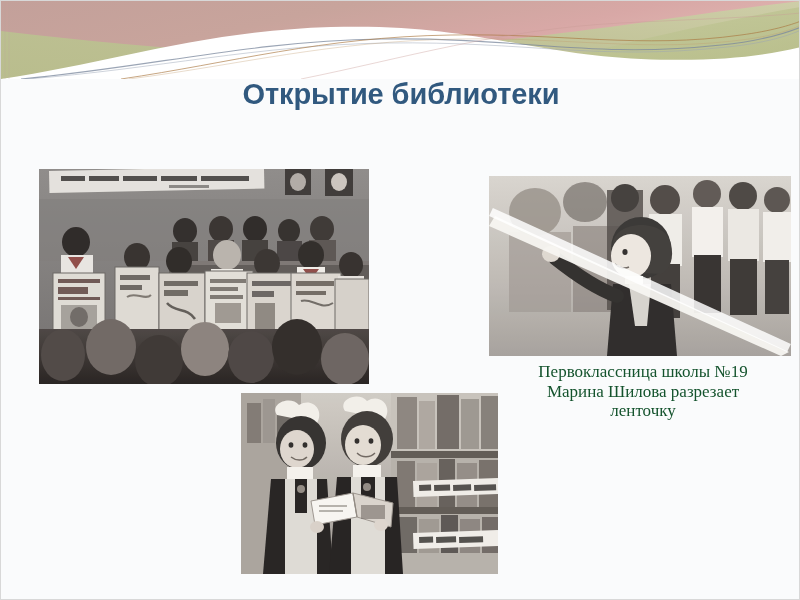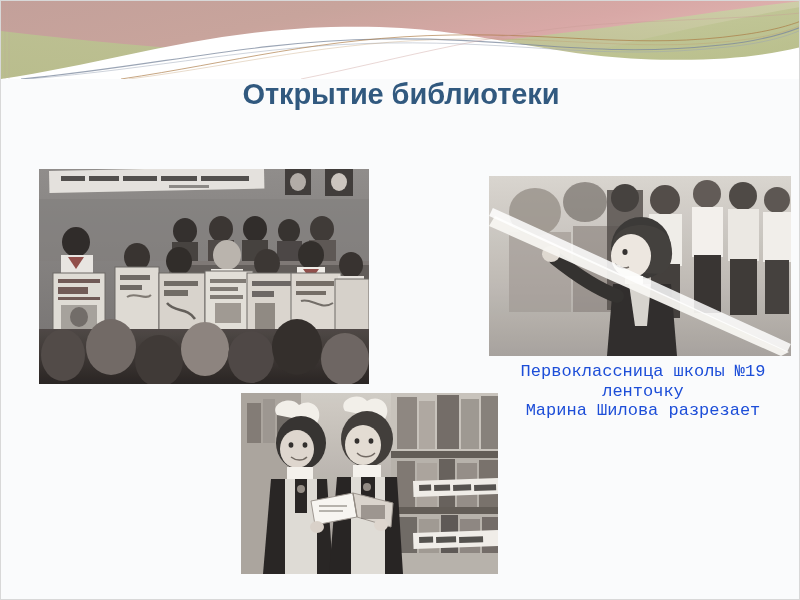--- a/index.html
+++ b/index.html
@@ -69,24 +69,24 @@
   #photo-ribbon   { left: 488px; top: 175px; width: 302px; height: 180px; }
   #photo-reading  { left: 240px; top: 392px; width: 257px; height: 181px; }
 
   
   #caption {
     position: absolute;
     left: 492px;
     top: 361px;
     width: 300px;
     text-align: center;
-    font-family: Liberation Mono, monospace;
+    font-family: Liberation Serif, serif;
     font-size: 17px;
     line-height: 1.16;
-    color: #1d4ed8;
+    color: #14532d;
   }
 </style>
 </head>
 <body>
 
 <div id="slide">
 
   <div id="deco">
     <svg width="800" height="78" viewBox="0 0 800 78" xmlns="http://www.w3.org/2000/svg">
       <defs>
@@ -417,17 +417,17 @@
 
         <ellipse cx="76" cy="134" rx="7" ry="6" fill="#d8d0c7"></ellipse>
         <ellipse cx="140" cy="132" rx="7" ry="6" fill="#ddd5cc"></ellipse>
         <rect x="0" y="0" width="257" height="181" fill="#ffffff" opacity="0.04"></rect>
       </svg>
     </div>
   </div>
 
   <div id="caption">
     <div>Первоклассница школы №19</div>
+    <div>Марина Шилова разрезает</div>
     <div>ленточку</div>
-    <div>Марина Шилова разрезает</div>
   </div>
 
 </div>
 
 </body></html>

